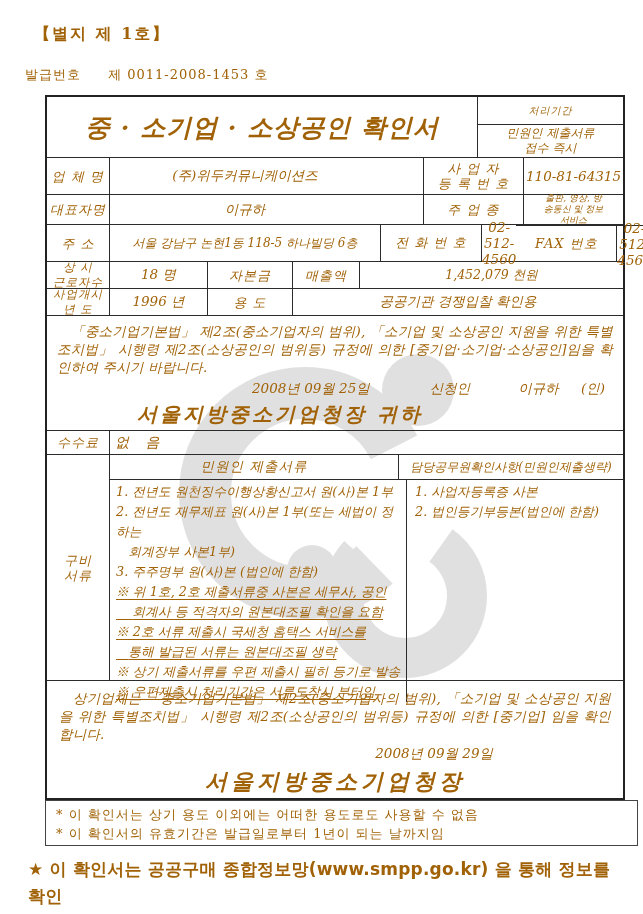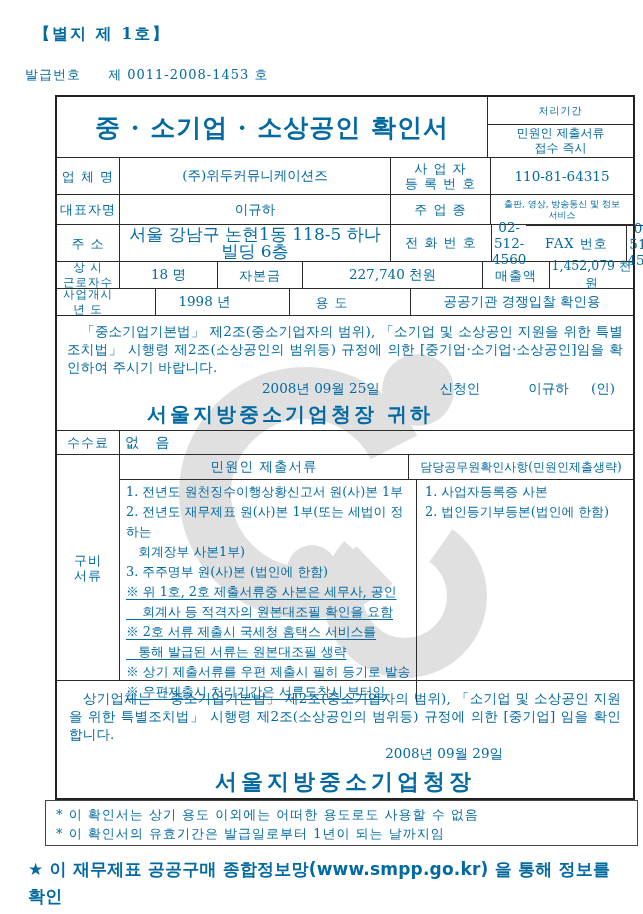--- a/index.html
+++ b/index.html
@@ -1,53 +1,53 @@
 <!DOCTYPE html>
 <html><head>
 <meta charset="utf-8">
 <style>
   html,body{margin:0;padding:0;background:#ffffff;}
   .page{
     position:relative; width:643px; height:914px; background:#ffffff;
     font-family:"DejaVu Serif","Liberation Serif",serif;
-    color:#0369a1; overflow:hidden;
+    color:#a16207; overflow:hidden;
   }
   .layer{position:relative; z-index:1;}
   
   .wm{position:absolute; left:150px; top:338px; z-index:0; opacity:.5;}
   
   .form-ref{position:absolute; left:34px; top:24px; font-size:16px; font-weight:bold; letter-spacing:2px;}
   .issue-line{position:absolute; left:25px; top:66px; font-size:13px; letter-spacing:1px;}
   .issue-line .no{margin-left:22px;}
   
   .doc-table{
-    position:absolute; left:55px; top:95px; width:580px; height:705px;
-    border:2px solid #222; box-sizing:border-box; background:transparent;
+    position:absolute; left:45px; top:95px; width:580px; height:705px;
+    border:2px solid #222; box-sizing:border-box; background:transparent;font-style:italic;
   }
   .row{display:flex; box-sizing:border-box; border-top:1px solid #2b2b2b;}
   .row.first{border-top:none;}
   .cell{box-sizing:border-box; border-left:1px solid #2b2b2b; display:flex; align-items:center; justify-content:center; text-align:center;}
   .cell.nb{border-left:none;}
   .lbl{font-size:13px; white-space:pre-line; line-height:15px; letter-spacing:1px;}
   .val{font-size:13.5px;}
   
   .title-row{height:60px;}
   .title-cell{flex:0 0 430px; font-size:25px; font-weight:bold; letter-spacing:1px;}
   .proc-col{flex:1; display:flex; flex-direction:column; align-items:stretch; justify-content:stretch; padding:0;}
   .proc-top{height:27px; display:flex; align-items:center; justify-content:center; font-size:10px; letter-spacing:1px;}
   .proc-bottom{flex:1; border-top:1px solid #2b2b2b; display:flex; align-items:center; justify-content:center;
     font-size:12px; line-height:15px; white-space:pre-line; text-align:center;}
   
-  .r1{height:37px;} .r2{height:30px;} .r3{height:37px;} .r4{height:27px;} .r5{height:27px;gap:36px;}
+  .r1{height:37px;} .r2{height:30px;} .r3{height:37px;} .r4{height:27px;} .r5{height:27px;}
   .c-lbl{flex:0 0 62px;}
   .c-val1{flex:0 0 271px;}
-  .c-lbl2{flex:0 0 100px;}
+  .c-lbl2{flex:0 0 100px;margin-left:43px;}
   .c-val2{flex:1;}
-  .industry{font-size:9px; line-height:11px; padding:0 11px;}
-  .addr{font-size:17px; line-height:17px; padding:0 8px;}
+  .industry{font-size:9px; line-height:11px; padding:0 17px;}
+  .addr{font-size:12px; line-height:17px; padding:0 8px;}
   .stack{align-items:stretch; padding:0;}
   .substack{display:flex; flex:1; align-items:center;}
   .substack + .substack{border-top:1px solid #2b2b2b;}
   .substack .sl{flex:0 0 100px; text-align:center; font-size:13px; letter-spacing:1px;}
   .substack .sv{flex:1; text-align:center; font-size:13.5px; border-left:1px solid #2b2b2b; align-self:stretch; display:flex; align-items:center; justify-content:center;}
   .c-w1{flex:0 0 98px;} .c-w2{flex:0 0 85px;} .c-w3{flex:0 0 180px;} .c-w4{flex:0 0 67px;} .c-w5{flex:1;}
   
   .request{height:115px; flex-direction:column; align-items:stretch; justify-content:flex-start; text-align:left; padding:6px 10px 0 10px;}
   .para{font-size:13.5px; line-height:18px; text-align:justify; text-indent:14px; letter-spacing:.2px;}
   .sign-line{display:flex; align-items:center; font-size:13.5px; margin-top:4px;}
@@ -152,29 +152,28 @@
             <div class="sv">02-512-4562</div>
           </div>
         </div>
       </div>
 
       <div class="row r4">
         <div class="cell nb c-lbl lbl" style="font-size:11.5px;">상    시
 근로자수</div>
         <div class="cell c-w1 val">18 명</div>
         <div class="cell c-w2 lbl">자본금</div>
-        <div class="cell c-w3 val">227,740 천원</div>
         <div class="cell c-w4 lbl">매출액</div>
         <div class="cell c-w5 val" style="font-size:12.5px;text-align:center;">1,452,079 천원</div>
       </div>
 
       <div class="row r5">
         <div class="cell nb c-lbl lbl" style="font-size:11.5px;">사업개시
 년    도</div>
-        <div class="cell c-w1 val">1998 년</div>
+        <div class="cell c-w1 val">1996 년</div>
         <div class="cell c-w2 lbl">용  도</div>
         <div class="cell c-w5 val">공공기관 경쟁입찰 확인용</div>
       </div>
 
       <div class="row request">
         <div class="para">「중소기업기본법」 제2조(중소기업자의 범위), 「소기업 및 소상공인 지원을 위한 특별조치법」 시행령 제2조(소상공인의 범위등) 규정에 의한 [중기업·소기업·소상공인]임을 확인하여 주시기 바랍니다.</div>
         <div class="sign-line">
           <span class="sign-date">2008년 09월 25일</span>
           <span class="sign-word">신청인</span>
           <span class="sign-name">이규하</span>
@@ -224,18 +223,18 @@
       </div>
 
     </div>
 
     <div class="notes-box">
         <div class="note-line">* 이 확인서는 상기 용도 이외에는 어떠한 용도로도 사용할 수 없음</div>
         <div class="note-line">* 이 확인서의 유효기간은 발급일로부터 1년이 되는 날까지임</div>
       </div>
 
     <div class="footer">
-      <div>★ 이 재무제표 공공구매 종합정보망(www.smpp.go.kr) 을 통해 정보를 확인</div>
+      <div>★ 이 확인서는 공공구매 종합정보망(www.smpp.go.kr) 을 통해 정보를 확인</div>
       <div>하고 출력(2009-09-08 16:30, (주)위두커뮤니케이션즈)한 확인서입니다.</div>
     </div>
   </div>
 
 </div>
 
 </body></html>

